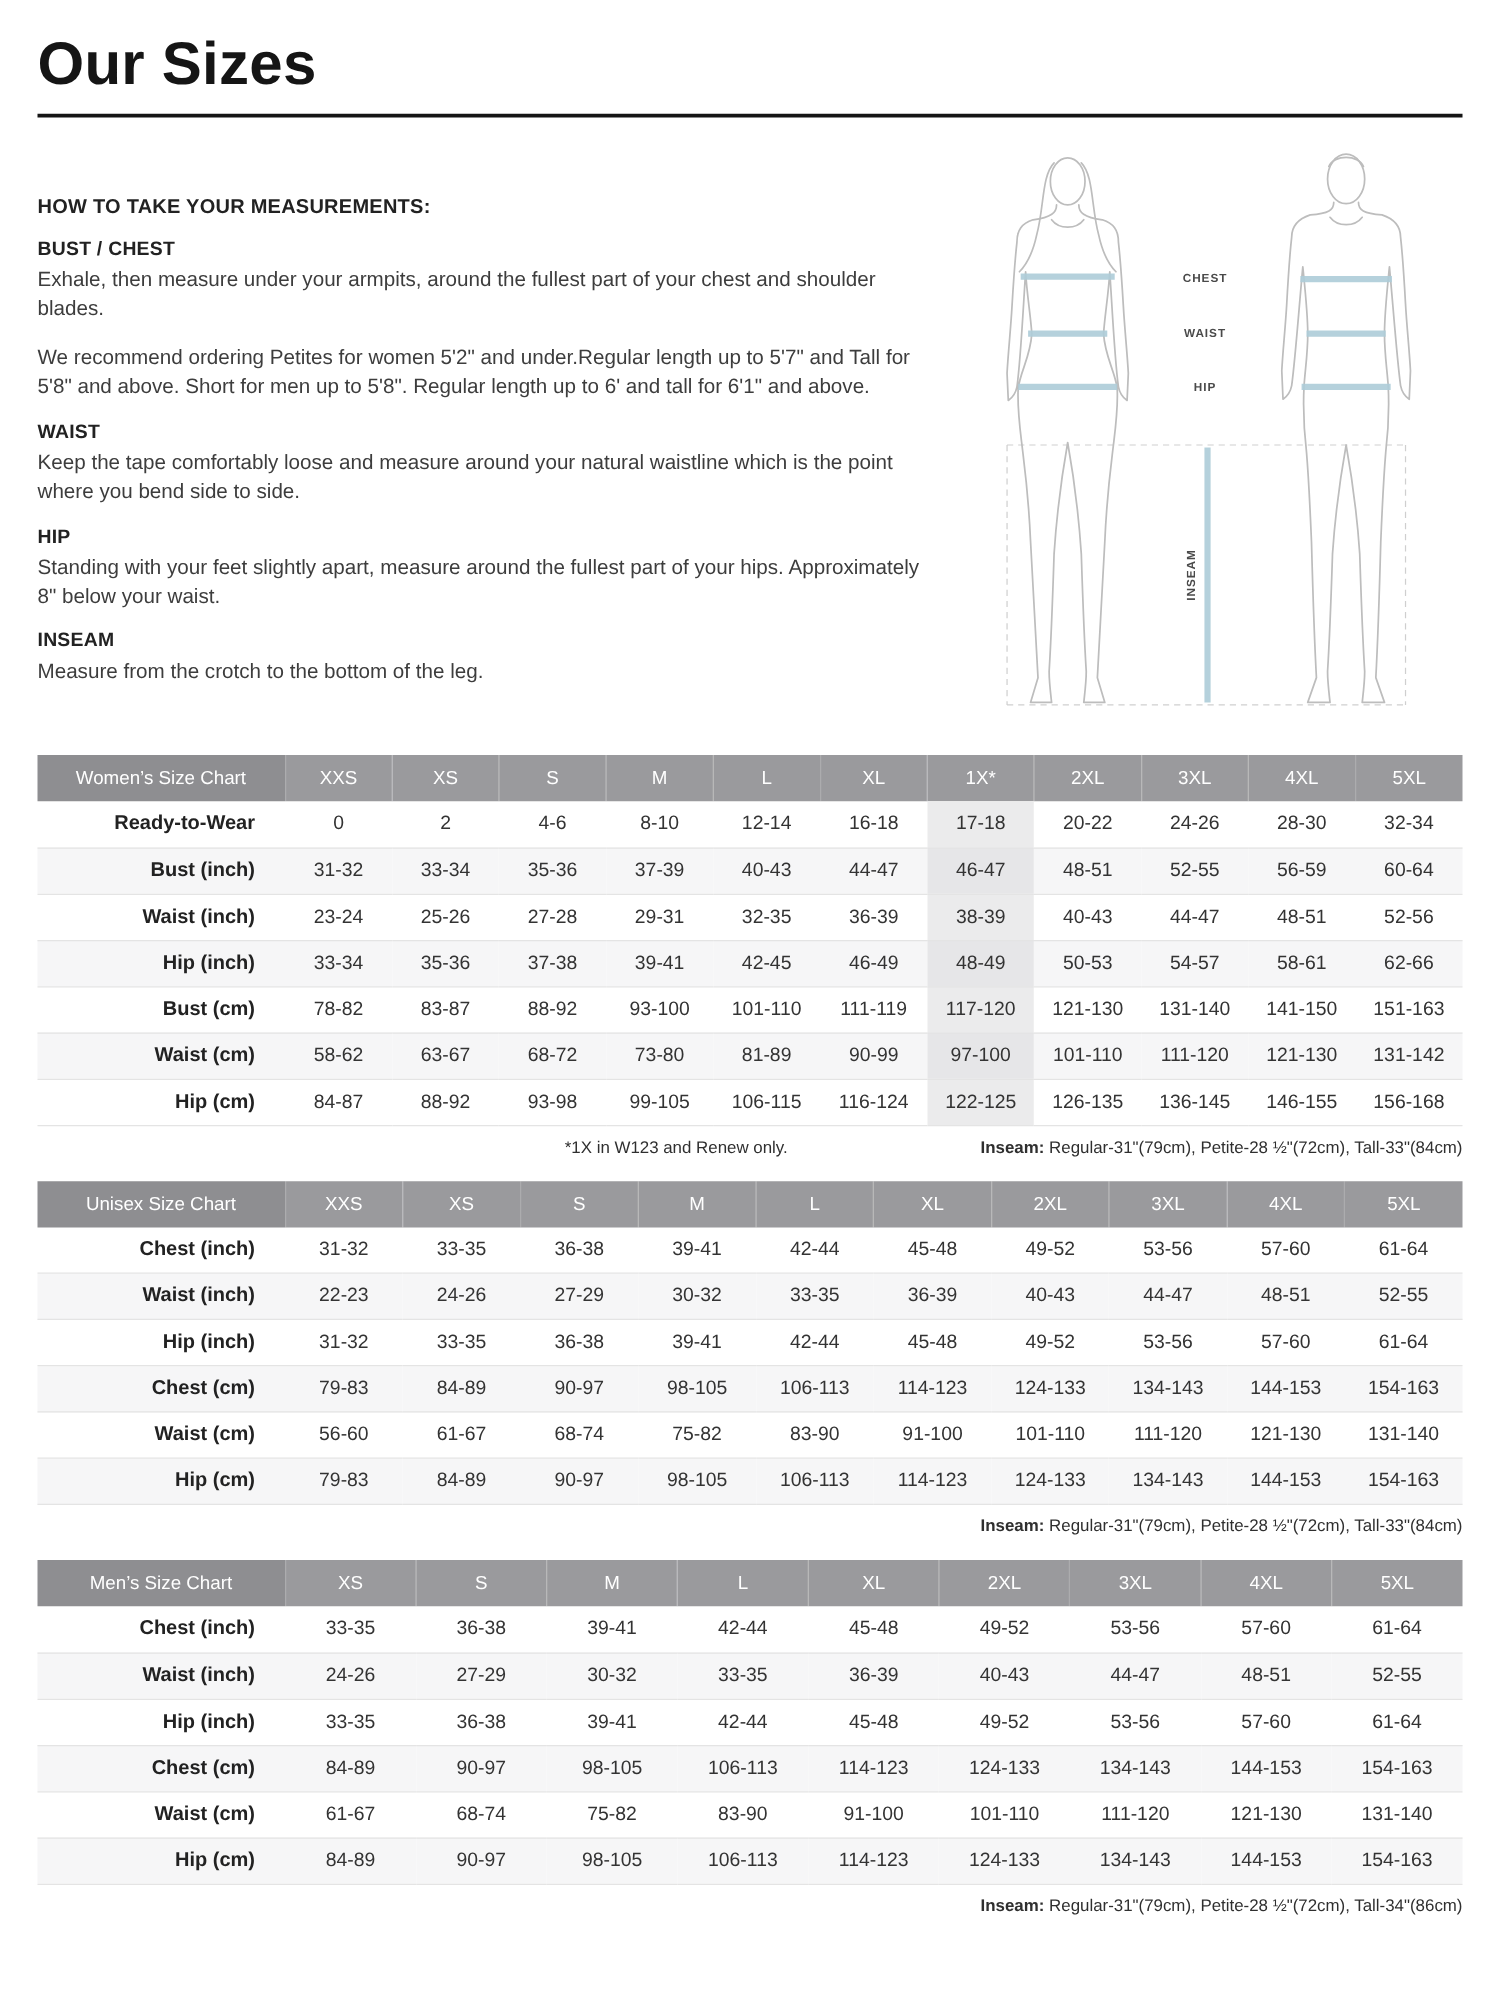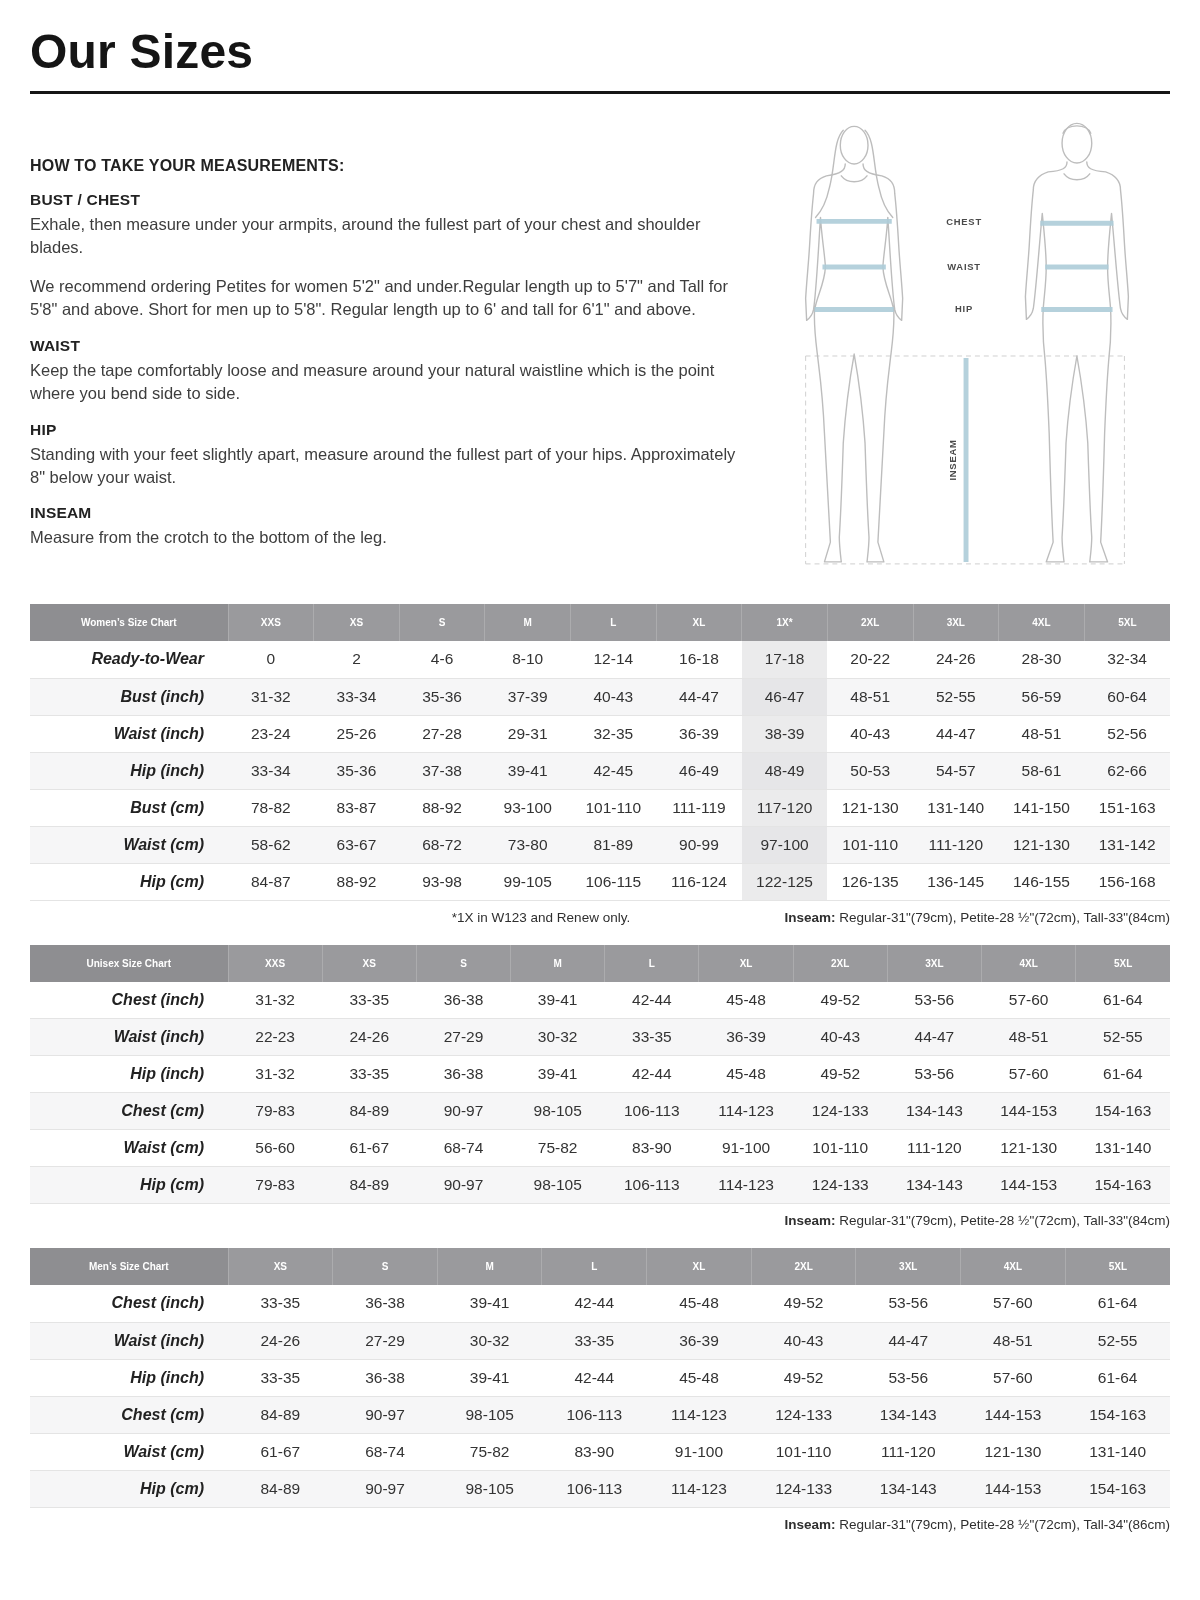--- a/index.html
+++ b/index.html
@@ -29,27 +29,27 @@
   .fig-line { stroke: var(--figure-outline-gray, #bdbdbd); fill: none; stroke-width: 1.4; stroke-linecap: round; stroke-linejoin: round; }
   .m-line { stroke: var(--measure-line-blue, #aecdd9); stroke-width: 5; opacity: 0.9; }
   .dash { stroke: #cfcfcf; stroke-width: 1; stroke-dasharray: 5 4; fill: none; }
   .diagram-label { font-family: "Liberation Sans", sans-serif; font-size: 9.5px; font-weight: bold; fill: #4a4a4a; letter-spacing: 0.8px; }
 
   .size-tables { margin-top: 8px; }
   .table-block { margin-bottom: 20px; }
   table.size-table { width: 100%; border-collapse: collapse; table-layout: fixed; }
   thead th {
     background: var(--table-header-bg, #9a9a9d); color: #ffffff;
-    font-size: 10px; font-weight: bold; height: 37px;
+    font-size: 15px; font-weight: normal; height: 37px;
   }
   thead th + th { border-left: 1px solid rgba(255,255,255,0.18); }
   thead th.t-title { background: var(--table-header-title-bg, #8e8e91); width: 198px; }
   tbody tr { height: 37px; border-bottom: 1px solid #e4e4e4; }
   tbody tr:nth-child(even) { background: #f6f6f7; }
-  tbody th.row-label { text-align: right; padding-right: 24px; font-size: 16px; font-weight: bold; color: #222; font-style: italic; }
+  tbody th.row-label { text-align: right; padding-right: 24px; font-size: 16px; font-weight: bold; color: #222; }
   tbody td { text-align: center; font-size: 15.5px; color: #333; }
   td.hl { background: var(--highlight-column-bg, #ebebec); }
   tbody tr:nth-child(even) td.hl { background: #e6e6e8; }
 
   .footnote-row { display: flex; justify-content: flex-end; margin-top: 9px; font-size: 13.5px; color: #2f2f2f; }
   .fn { white-space: nowrap; }
   .fn.center { margin-left: 37%; margin-right: auto; }
   .fn strong { font-weight: bold; }
 </style>
 </head>

